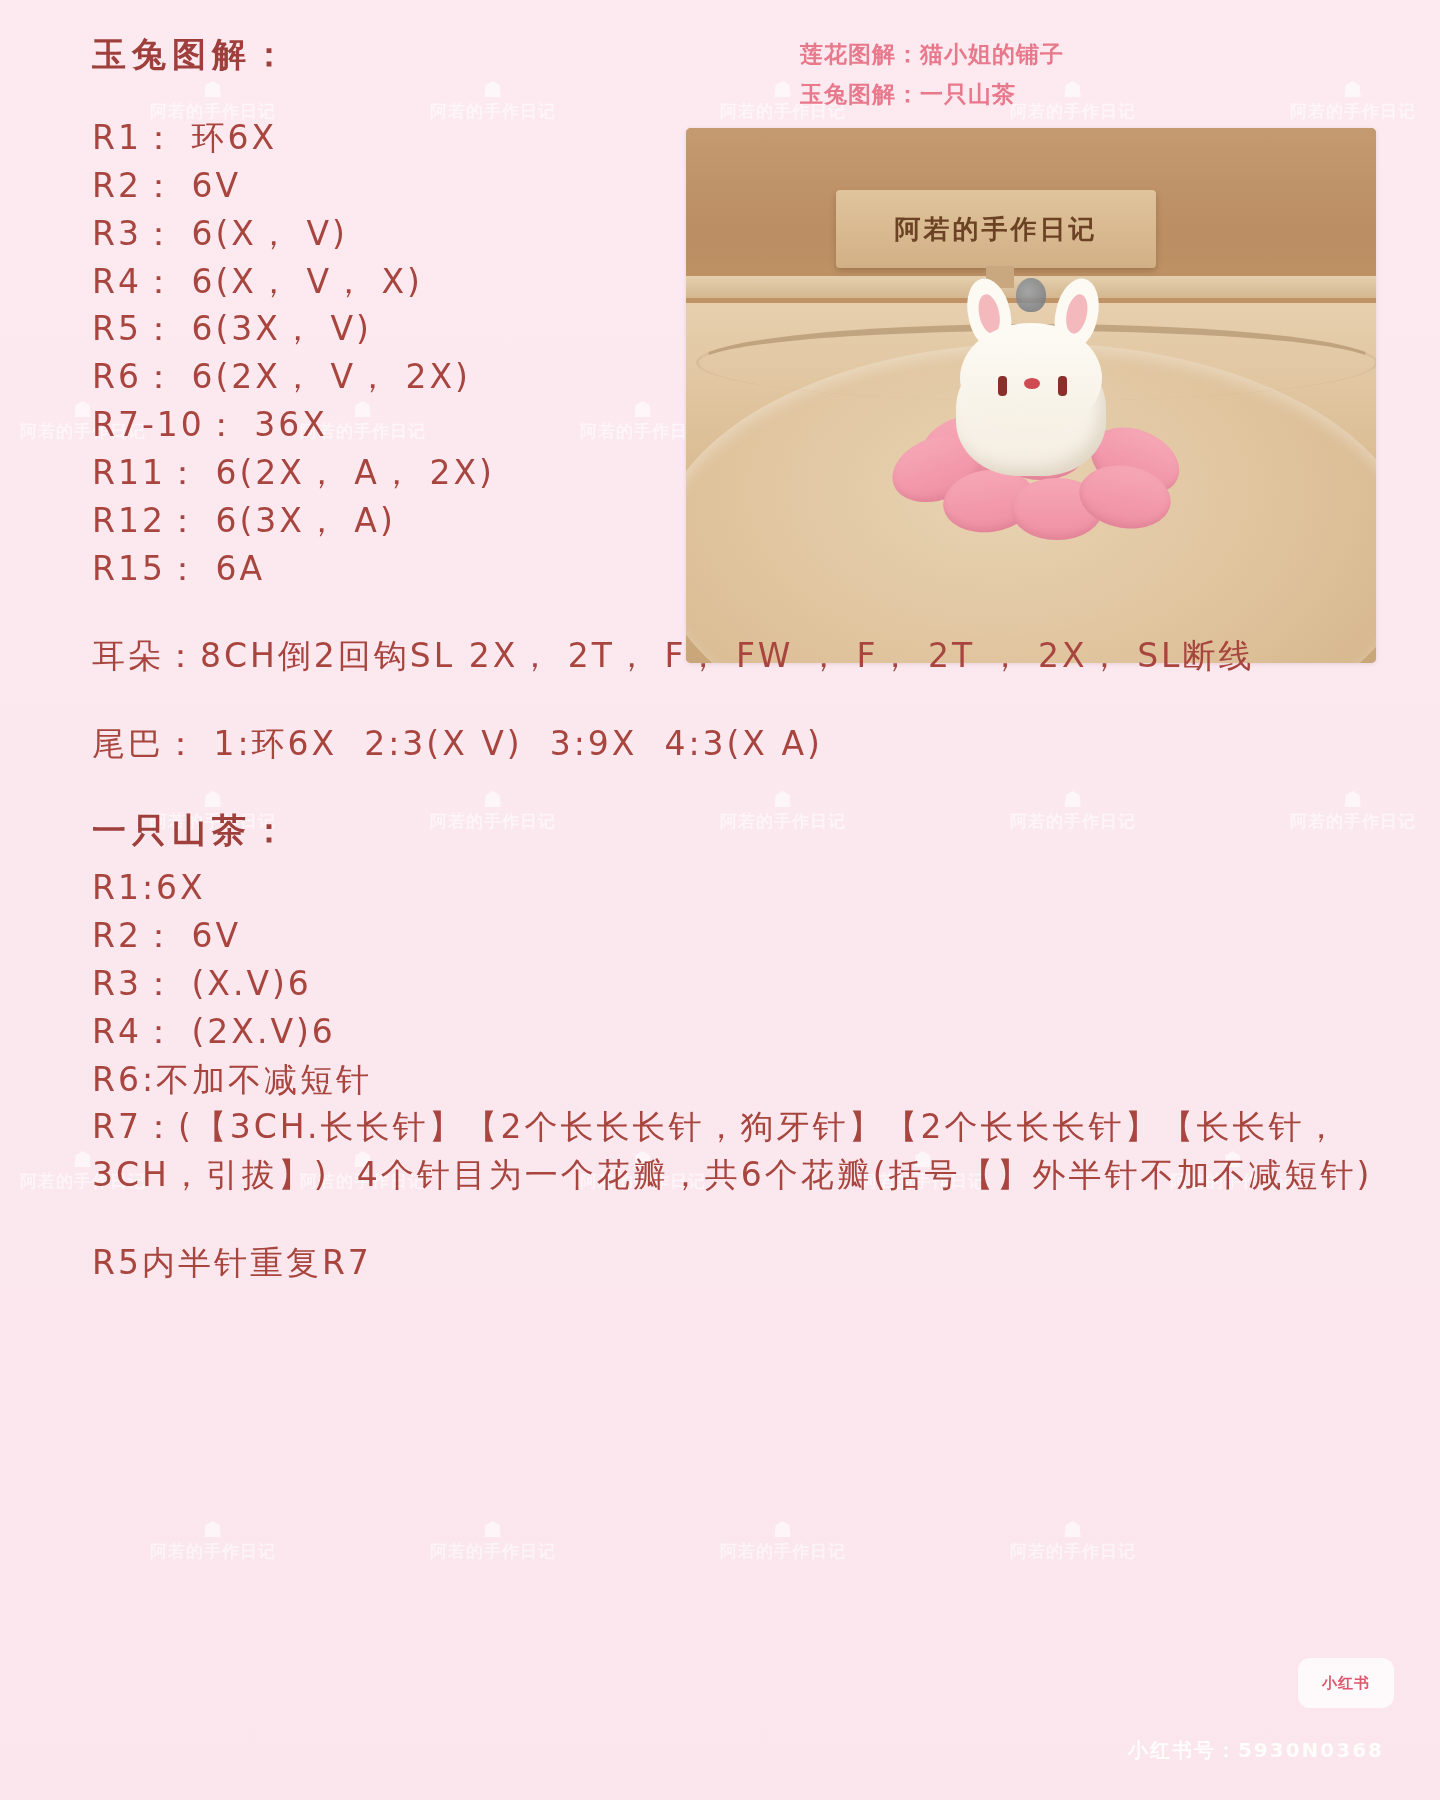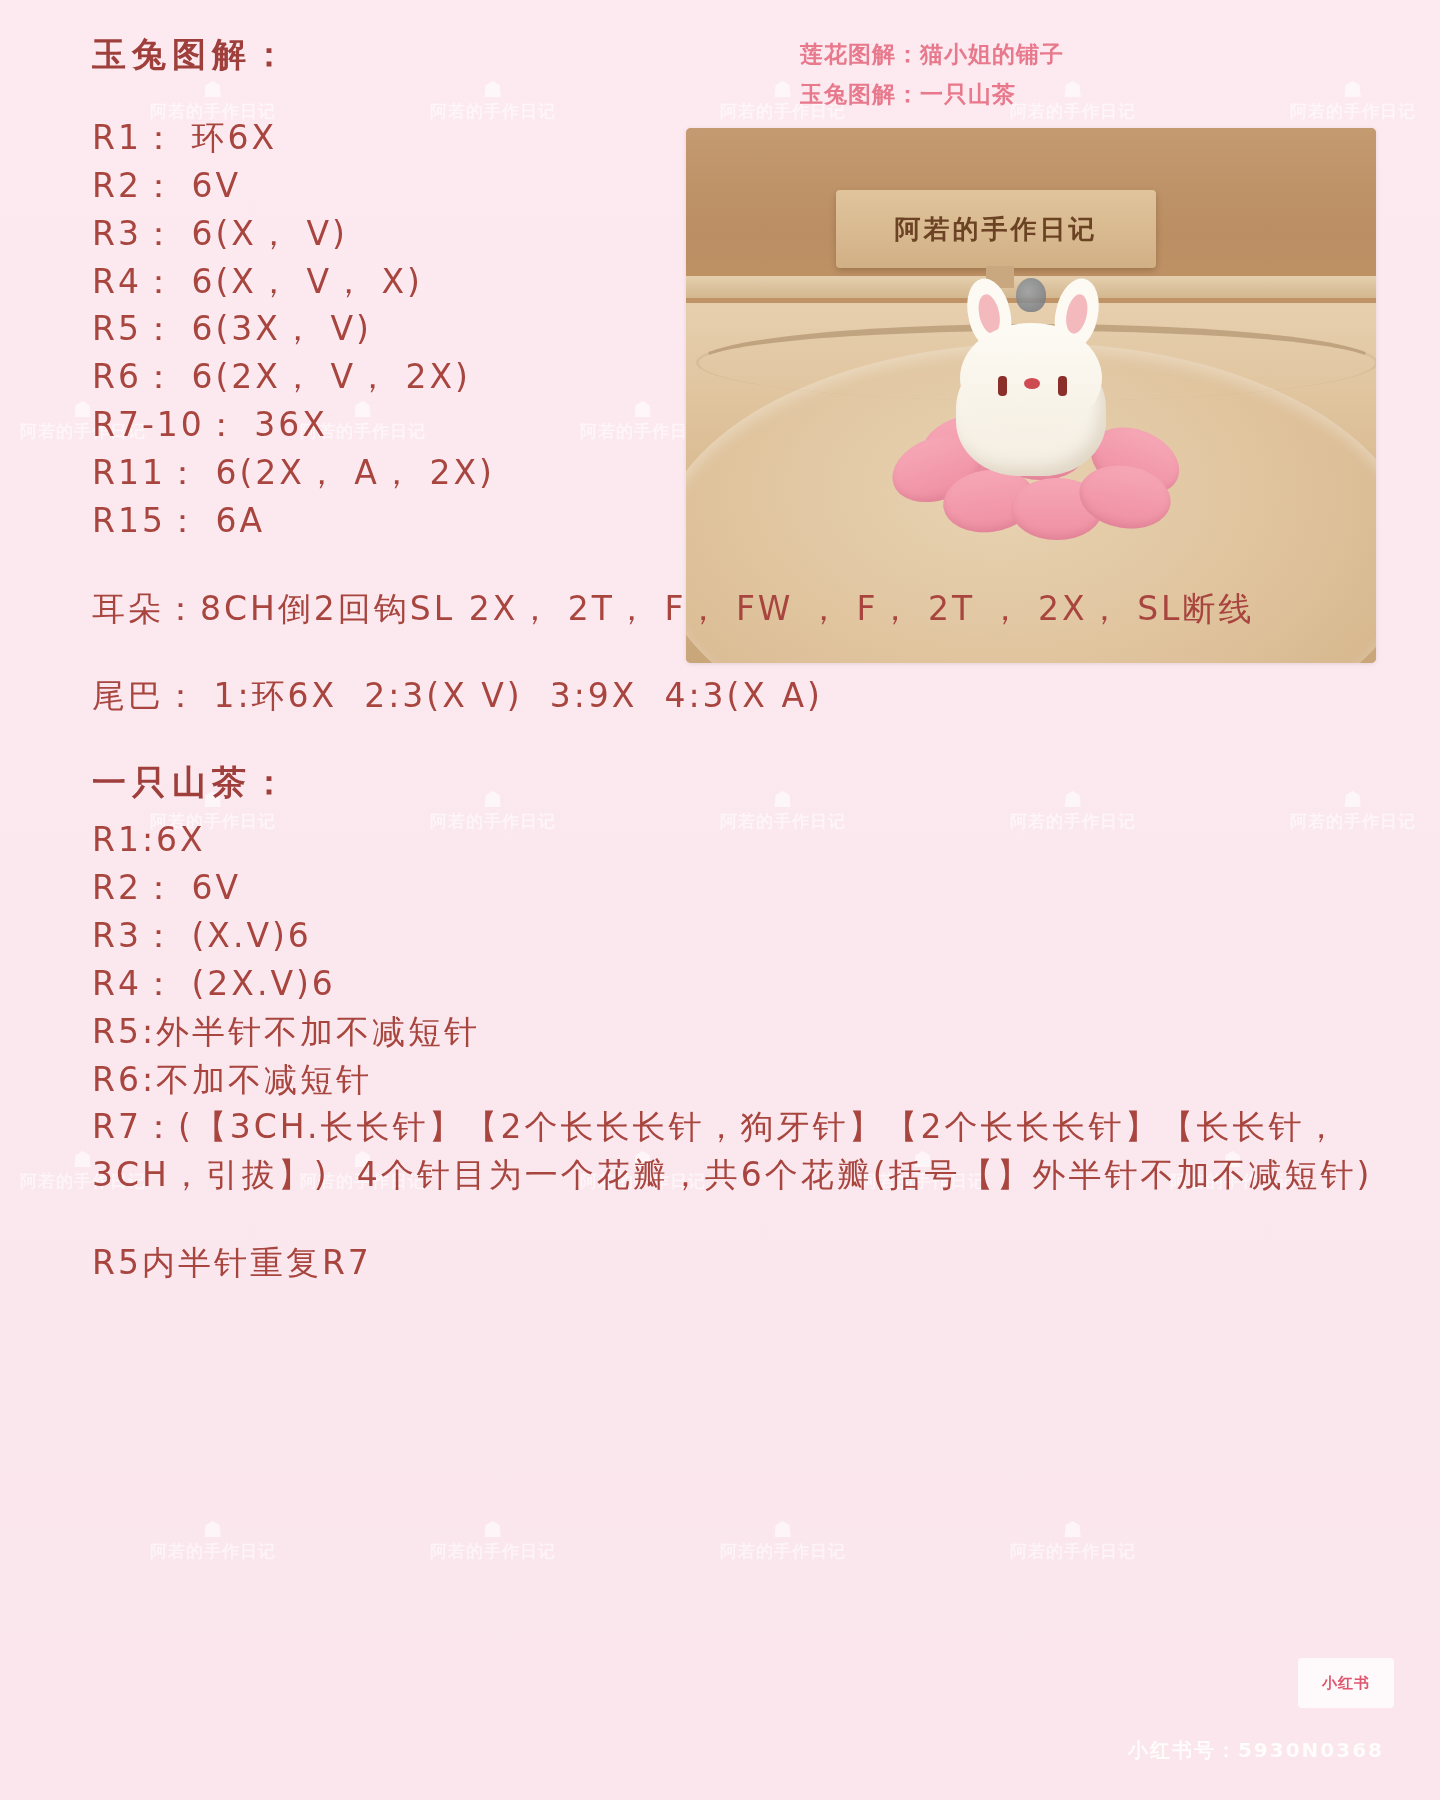--- a/index.html
+++ b/index.html
@@ -246,21 +246,21 @@
   .gap-md { height: 26px; }
   .wide { width: 1320px; }
   .narrow { width: 620px; }
   .xhs-logo {
     position: absolute;
     right: 46px;
     bottom: 92px;
     width: 96px;
     height: 50px;
     background: rgba(255,255,255,0.75);
-    border-radius: 4px;
+    border-radius: 12px;
     display: flex;
     align-items: center;
     justify-content: center;
     color: #e0566f;
     font-size: 15px;
     font-weight: bold;
     letter-spacing: 1px;
   }
   .xhs-footer {
     position: absolute;
@@ -354,38 +354,38 @@
 
     <div class="block narrow">
       <div class="line">R1： 环6X</div>
       <div class="line">R2： 6V</div>
       <div class="line">R3： 6(X， V)</div>
       <div class="line">R4： 6(X， V， X)</div>
       <div class="line">R5： 6(3X， V)</div>
       <div class="line">R6： 6(2X， V， 2X)</div>
       <div class="line">R7-10： 36X</div>
       <div class="line">R11： 6(2X， A， 2X)</div>
+      <div class="line">R12： 6(3X， A)</div>
       <div class="line">R15： 6A</div>
     </div>
 
     <div class="gap-lg"></div>
     <div class="line wide">耳朵：8CH倒2回钩SL 2X， 2T， F， FW ， F， 2T ， 2X， SL断线</div>
 
     <div class="gap-lg"></div>
     <div class="line wide">尾巴： 1:环6X  2:3(X V)  3:9X  4:3(X A)</div>
 
     <div class="gap-lg"></div>
     <div class="section-title">一只山茶：</div>
 
     <div class="block wide">
       <div class="line">R1:6X</div>
       <div class="line">R2： 6V</div>
       <div class="line">R3： (X.V)6</div>
       <div class="line">R4： (2X.V)6</div>
-      <div class="line">R5:外半针不加不减短针</div>
       <div class="line">R6:不加不减短针</div>
     </div>
 
     <div class="line wide">R7：(【3CH.长长针】【2个长长长针，狗牙针】【2个长长长针】【长长针，3CH，引拔】)  4个针目为一个花瓣，共6个花瓣(括号【】外半针不加不减短针)</div>
 
     <div class="gap-lg"></div>
     <div class="line wide">R5内半针重复R7</div>
   </div>
 
   <div class="xhs-logo">

